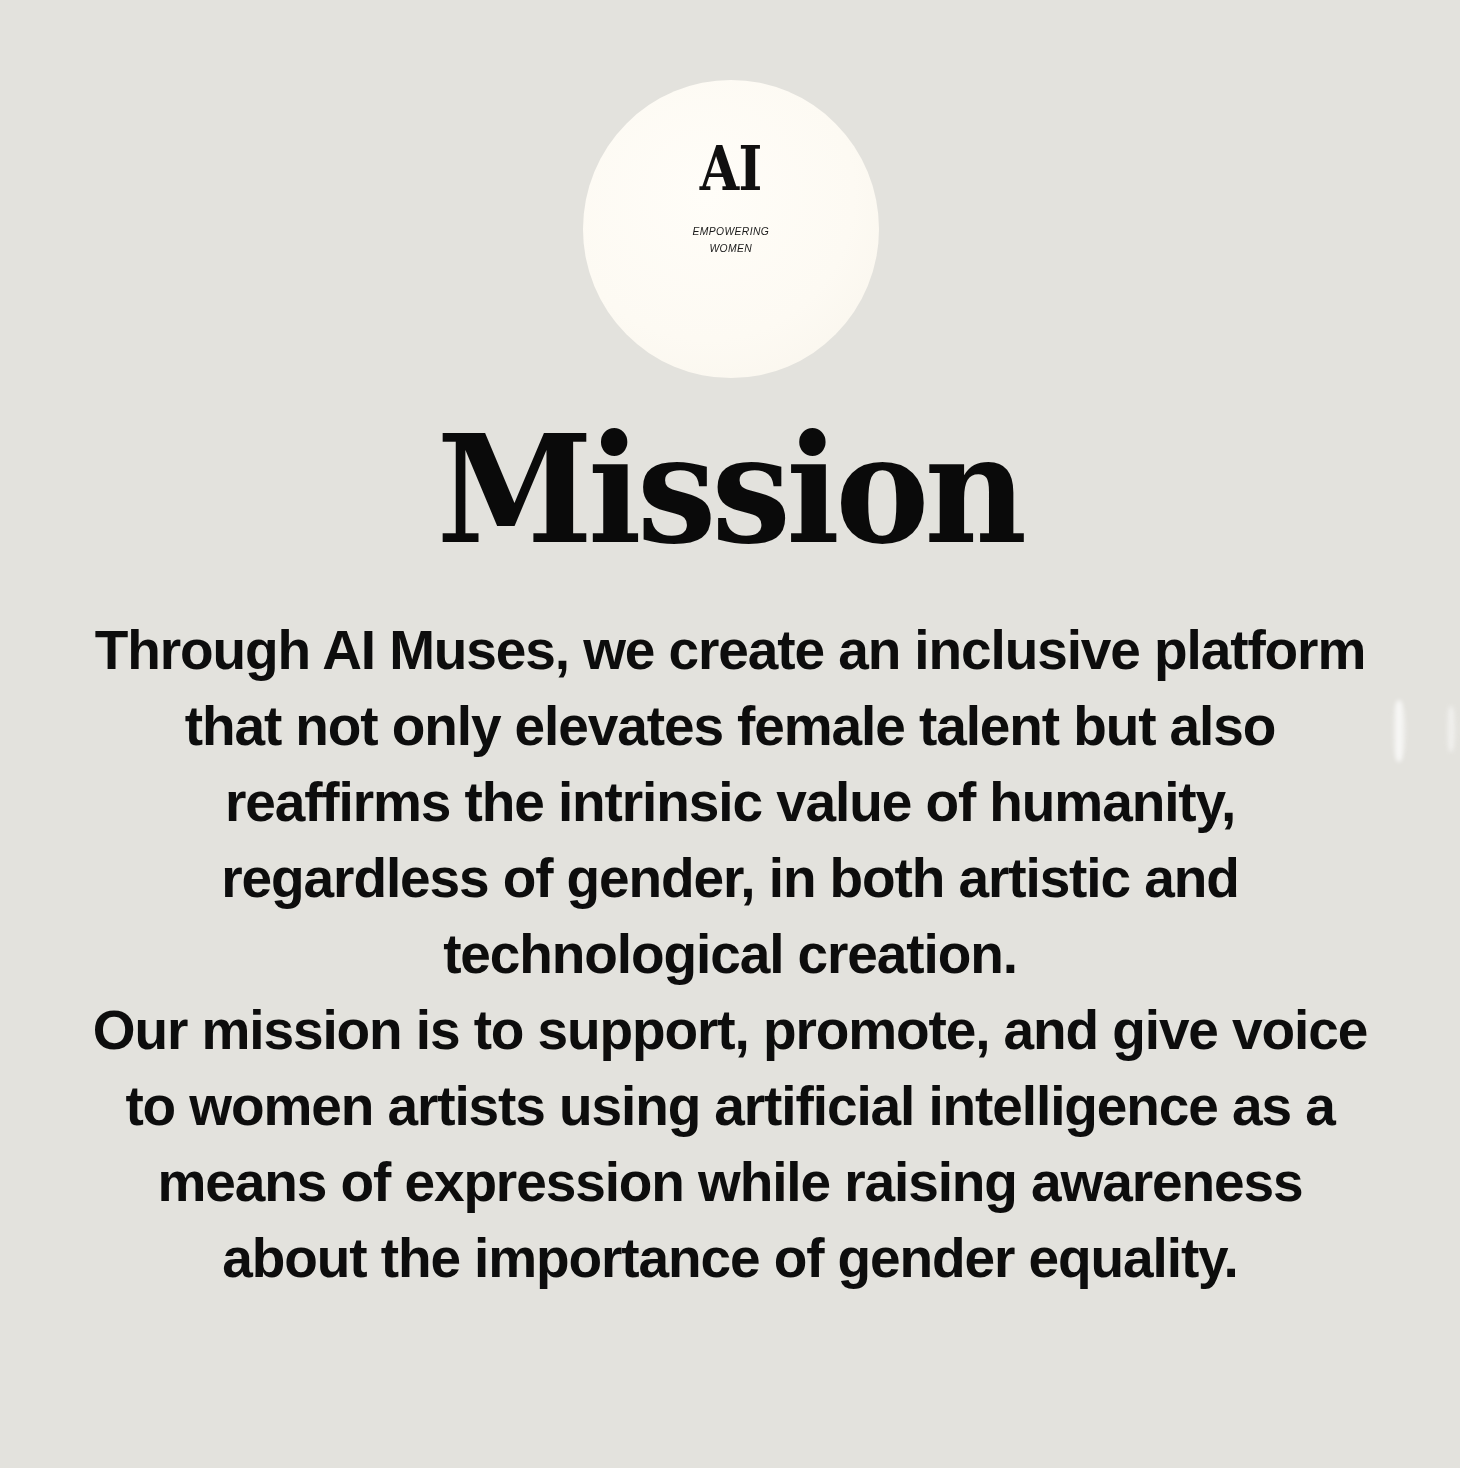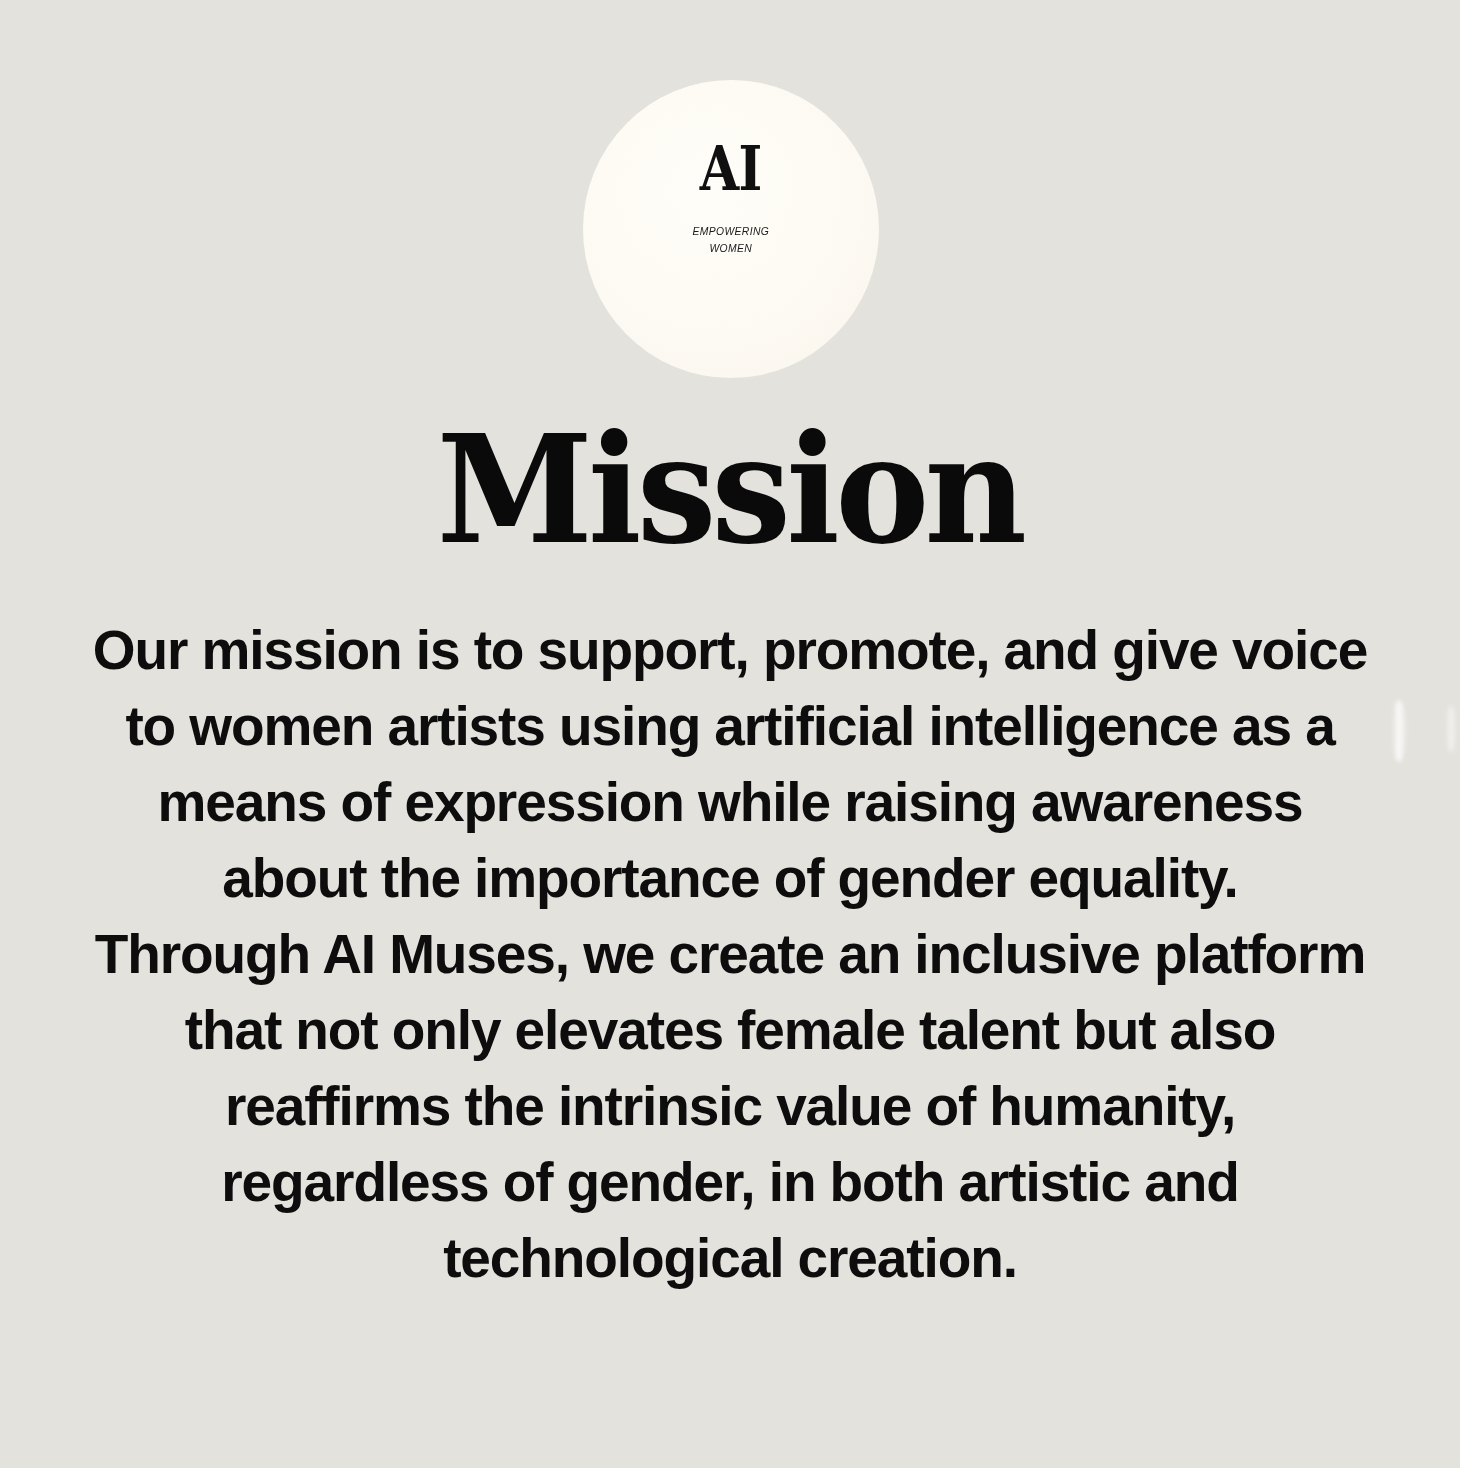--- a/index.html
+++ b/index.html
@@ -163,20 +163,20 @@
       <div>WOMEN</div>
     </div>
 
   </div>
 
   <h1 class="page-heading">
     <span>Mission</span>
   </h1>
 
   <div class="mission-body">
+    <p>Through AI Muses, we create an inclusive platform that not only elevates female talent but also reaffirms the intrinsic value of humanity, regardless of gender, in both artistic and technological creation.</p>
     <p>Our mission is to support, promote, and give voice to women artists using artificial intelligence as a means of expression while raising awareness about the importance of gender equality.</p>
-    <p>Through AI Muses, we create an inclusive platform that not only elevates female talent but also reaffirms the intrinsic value of humanity, regardless of gender, in both artistic and technological creation.</p>
   </div>
 
   <div class="brush-artifact"></div>
   <div class="brush-artifact two"></div>
 
 </div>
 
 </body></html>

